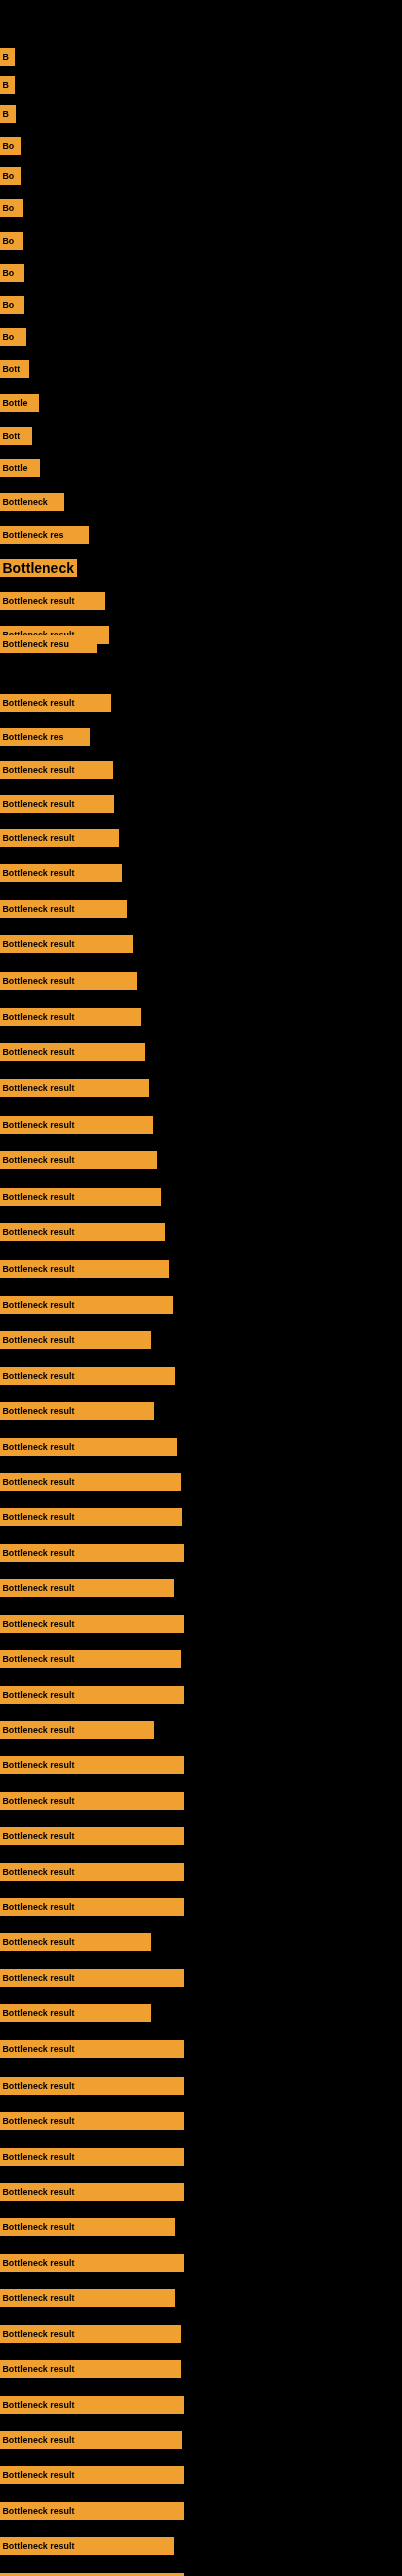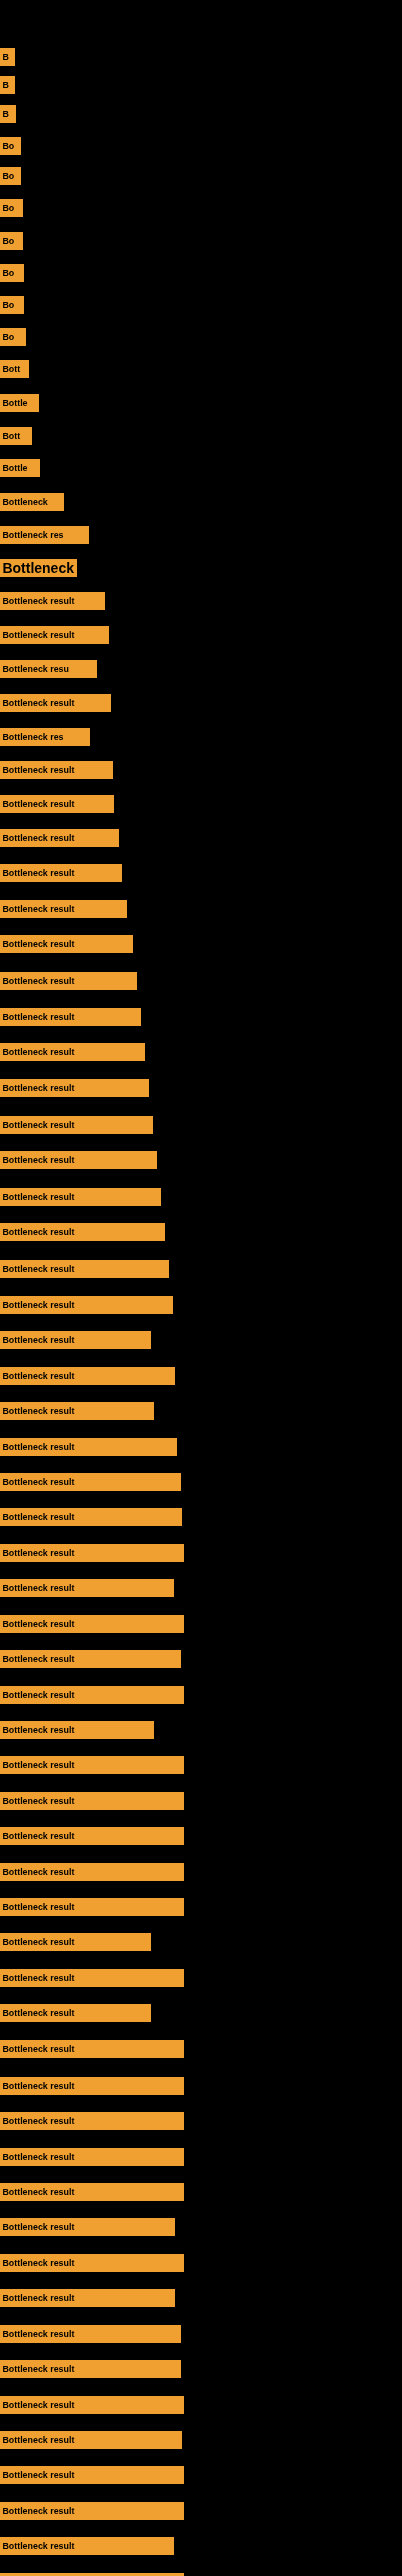--- a/index.html
+++ b/index.html
@@ -90,21 +90,21 @@
     </div>
     <div style="position: absolute; top: 535px; left: 0px; display: flex; align-items: center;">
       <div style="background-color: rgb(240, 160, 48); color: rgb(0, 0, 0); font-size: 14px; font-weight: bold; white-space: nowrap; overflow: hidden; padding: 1.6px 2.4px; height: 17.7px; width: 77px; display: flex; align-items: center;">Bottleneck r</div>
     </div>
     <div style="position: absolute; top: 568px; left: 0px; display: flex; align-items: center;">
       <div style="background-color: rgb(240, 160, 48); color: rgb(0, 0, 0); font-size: 8.9px; font-weight: bold; white-space: nowrap; overflow: hidden; padding: 1.6px 2.4px; height: 17.7px; width: 105px; display: flex; align-items: center;">Bottleneck result</div>
     </div>
     <div style="position: absolute; top: 602px; left: 0px; display: flex; align-items: center;">
       <div style="background-color: rgb(240, 160, 48); color: rgb(0, 0, 0); font-size: 8.9px; font-weight: bold; white-space: nowrap; overflow: hidden; padding: 1.6px 2.4px; height: 17.7px; width: 109px; display: flex; align-items: center;">Bottleneck result</div>
     </div>
-    <div style="position: absolute; top: 636px; left: 0px; display: flex; ">
+    <div style="position: absolute; top: 611px; left: 0px; display: flex; ">
       <div style="background-color: rgb(240, 160, 48); color: rgb(0, 0, 0); font-size: 8.9px; font-weight: bold; white-space: nowrap; overflow: hidden; padding: 1.6px 2.4px; height: 17.7px; width: 97px; display: flex; align-items: center;">Bottleneck resu</div>
     </div>
     <div style="position: absolute; top: 670px; left: 0px; display: flex; align-items: center;">
       <div style="background-color: rgb(240, 160, 48); color: rgb(0, 0, 0); font-size: 8.9px; font-weight: bold; white-space: nowrap; overflow: hidden; padding: 1.6px 2.4px; height: 17.7px; width: 111px; display: flex; align-items: center;">Bottleneck result</div>
     </div>
     <div style="position: absolute; top: 704px; left: 0px; display: flex; align-items: center;">
       <div style="background-color: rgb(240, 160, 48); color: rgb(0, 0, 0); font-size: 8.9px; font-weight: bold; white-space: nowrap; overflow: hidden; padding: 1.6px 2.4px; height: 17.7px; width: 90px; display: flex; align-items: center;">Bottleneck res</div>
     </div>
     <div style="position: absolute; top: 737px; left: 0px; display: flex; align-items: center;">
       <div style="background-color: rgb(240, 160, 48); color: rgb(0, 0, 0); font-size: 8.9px; font-weight: bold; white-space: nowrap; overflow: hidden; padding: 1.6px 2.4px; height: 17.7px; width: 113px; display: flex; align-items: center;">Bottleneck result</div>

